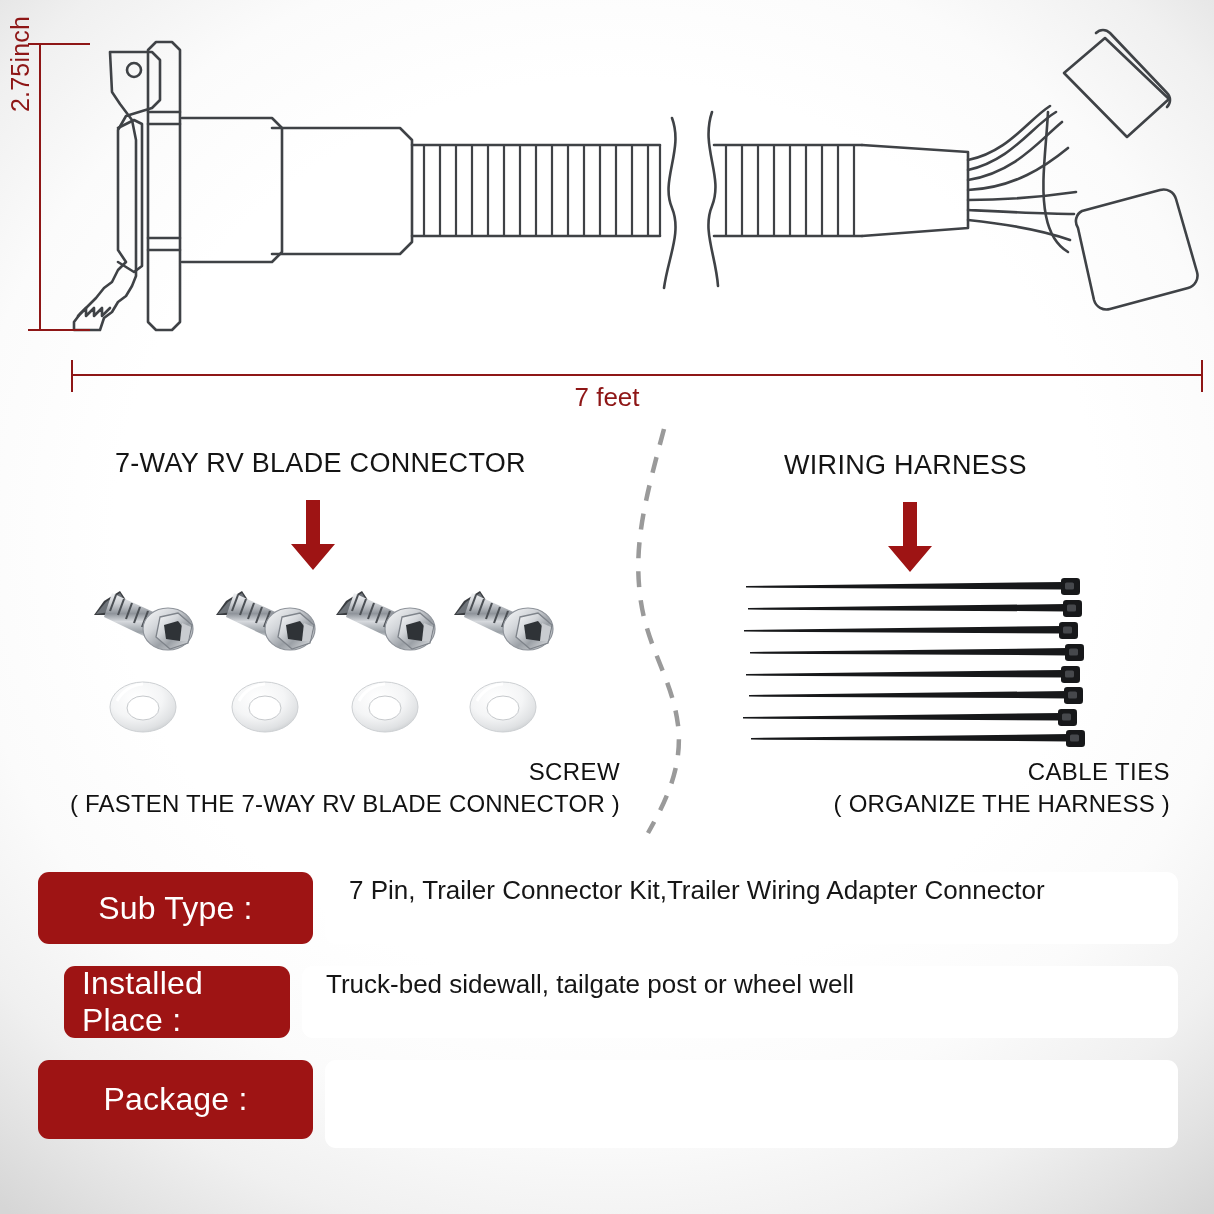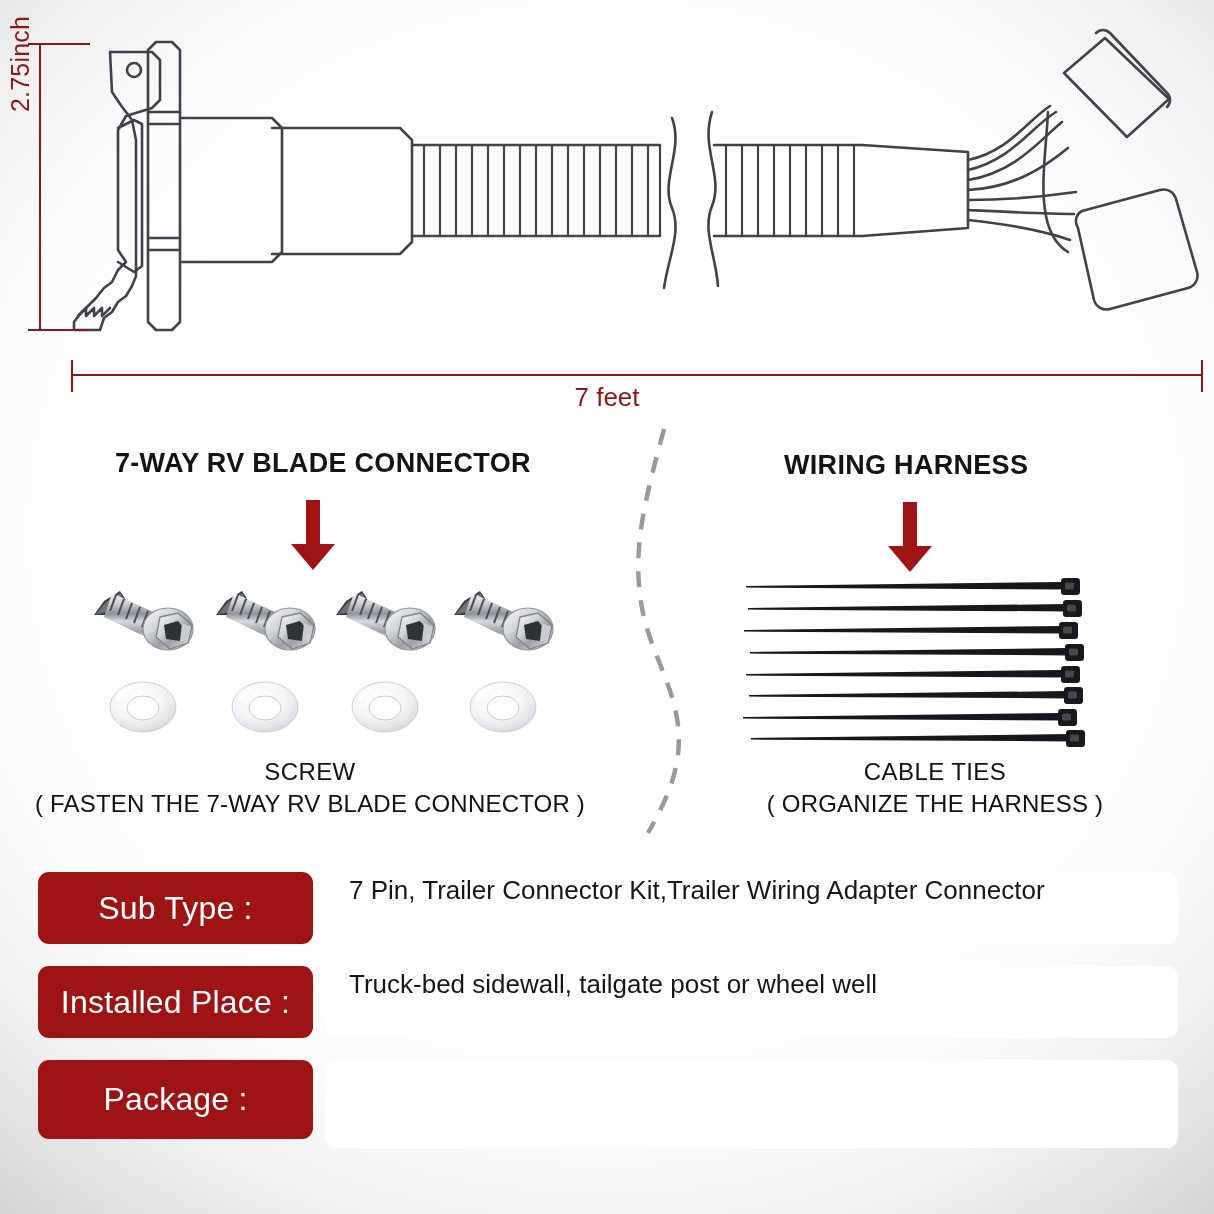--- a/index.html
+++ b/index.html
@@ -46,21 +46,21 @@
     top: 382px;
     text-align: center;
     color: #8e1616;
     font-size: 26px;
   }
 
   
   .sec-heading {
     position: absolute;
     font-size: 27px;
-    font-weight: 700;
+    font-weight: 400;
     color: #141414;
     letter-spacing: 0.3px;
     white-space: nowrap;
   }
   #heading-left  { left: 115px; top: 448px; }
   #heading-right { left: 784px; top: 450px; }
 
   .arrow-down {
     position: absolute;
     width: 52px;
@@ -75,21 +75,21 @@
     left: 608px; top: 425px;
     width: 110px; height: 410px;
   }
 
   
   #screws { position: absolute; left: 80px; top: 575px; width: 500px; height: 170px; }
   #ties   { position: absolute; left: 740px; top: 570px; width: 370px; height: 185px; }
 
   .caption {
     position: absolute;
-    text-align: center;
+    text-align: right;
     color: #111;
     white-space: nowrap;
   }
   .caption .c1 { font-size: 24px; display: block; letter-spacing: 0.4px; }
   .caption .c2 { font-size: 24px; display: block; letter-spacing: 0.2px; margin-top: 4px; }
   #caption-left  { left: 0; width: 620px; top: 758px; }
   #caption-right { left: 700px; width: 470px; top: 758px; }
 
   
   #specs {
@@ -123,21 +123,21 @@
     display: flex;
     flex-direction: column;
     padding: 0 24px;
     box-sizing: border-box;
     font-size: 26px;
     color: #161616;
     line-height: 1.42;
   }
   #row-subtype  .spec-label { width: 275px; height: 72px; }
   #row-subtype  .spec-value { height: 72px; }
-  #row-place    .spec-label { width: 275px; height: 72px; }
+  #row-place    .spec-label { width: 226px; height: 72px; margin-left: 26px; }
   #row-place    .spec-value { height: 72px; }
   #row-package  .spec-label { width: 275px; height: 79px; }
   #row-package  .spec-value { height: 88px; }
 </style>
 </head>
 <body>
 
 <div id="page">
 
   <div id="diagram">

